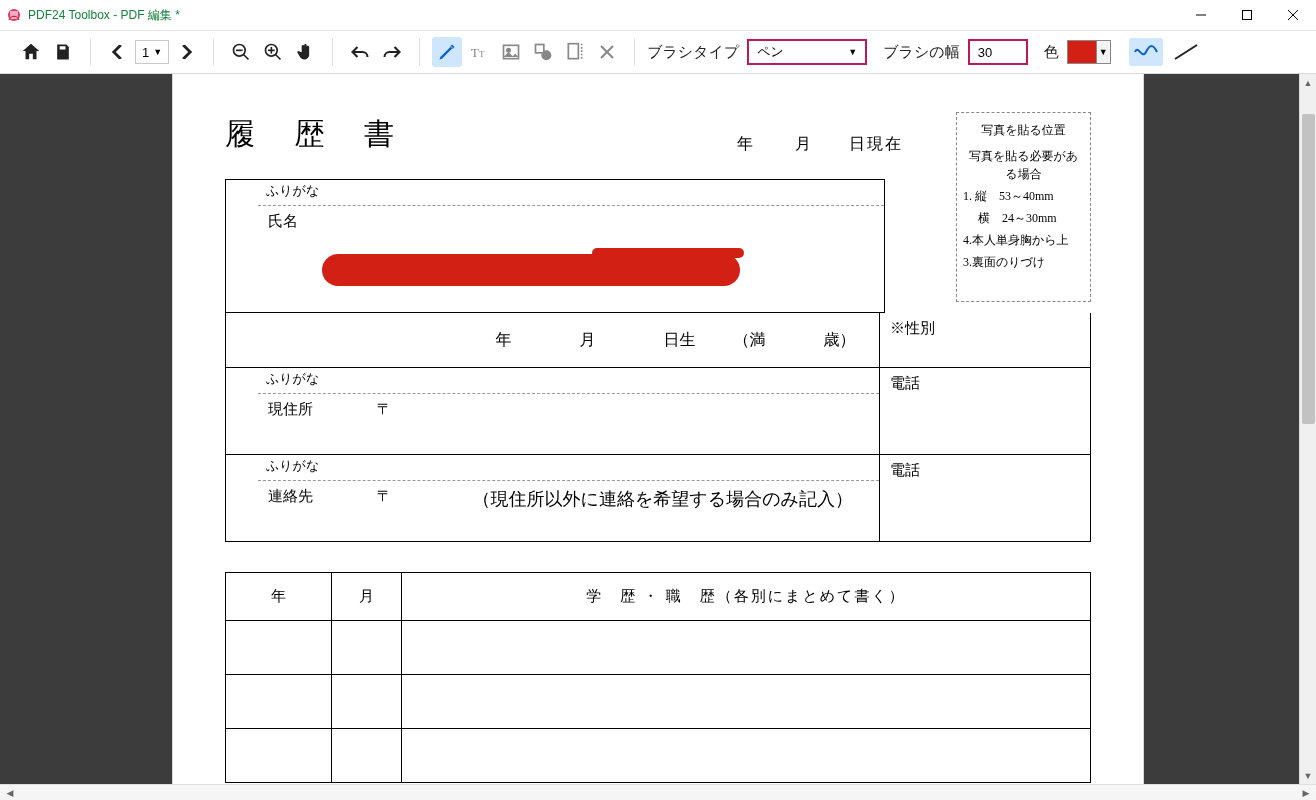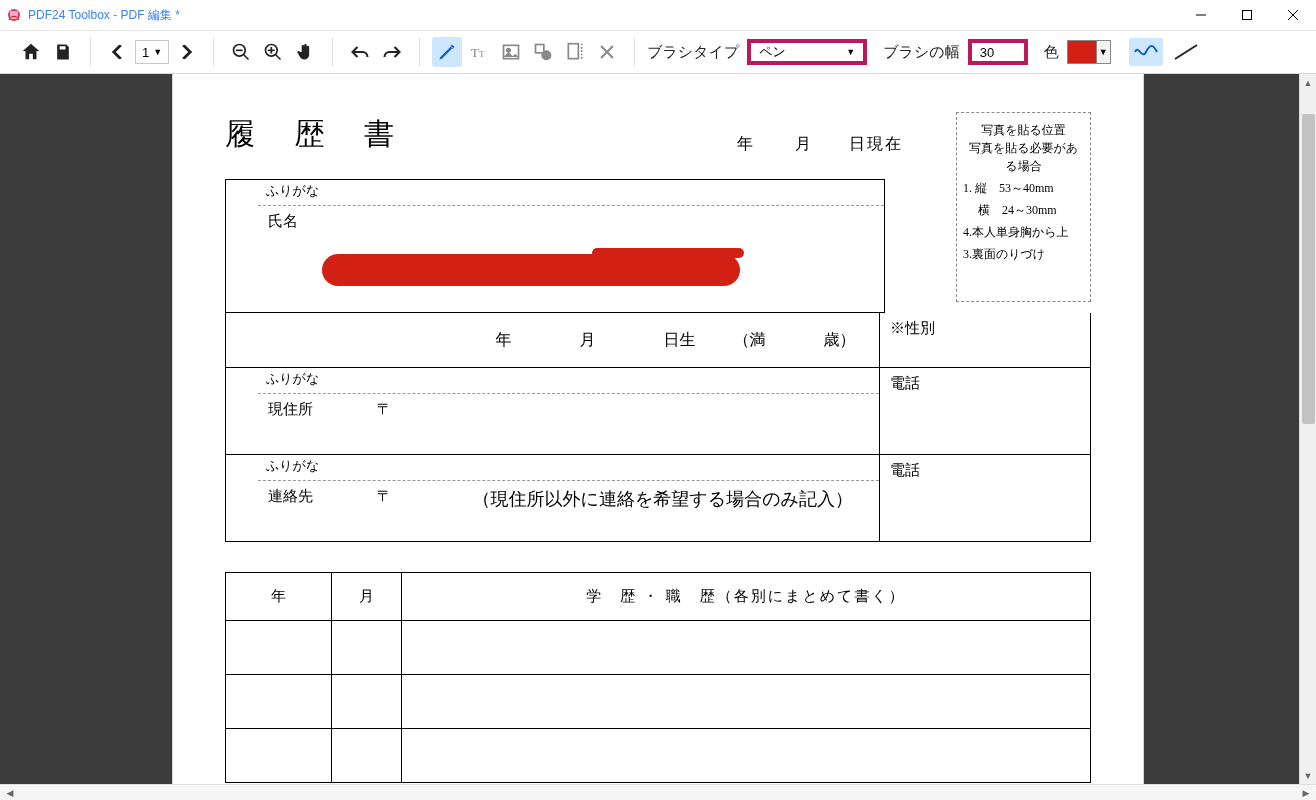--- a/index.html
+++ b/index.html
@@ -1,33 +1,33 @@
 <!DOCTYPE html>
 <html><head>
 <meta charset="utf-8">
 <style>
   * { box-sizing: border-box; }
   html, body { margin: 0; padding: 0; width: 1316px; height: 800px; font-family: "Segoe UI", Meiryo, sans-serif; overflow: hidden; background: #fff; }
 
   
-  .titlebar { height: 30px; display: flex; align-items: center; justify-content: space-between; padding: 0 0 0 6px; font-size: 12px; color: #3b82f6; }
+  .titlebar { height: 30px; display: flex; align-items: center; justify-content: space-between; padding: 0 0 0 6px; font-size: 12px; color: #15803d; }
   .titlebar-left { display: flex; align-items: center; gap: 6px; }
   .app-icon { width: 16px; height: 16px; display: inline-flex; align-items: center; justify-content: center; }
   .win-btns { display: flex; }
   .win-btn { width: 46px; height: 30px; display: flex; align-items: center; justify-content: center; color: #222; cursor: default; }
 
   
   .toolbar { height: 44px; border-top: 1px solid #e6e6e6; border-bottom: 1px solid #d9d9d9; display: flex; align-items: center; padding: 0 8px; gap: 0; }
   .tseg { display: flex; align-items: center; gap: 2px; padding: 0 8px; height: 100%; }
   .tsep { width: 1px; height: 28px; background: #e0e0e0; margin: 0 4px; }
   .tbtn { width: 30px; height: 30px; display: flex; align-items: center; justify-content: center; color: #444; border-radius: 3px; }
   .tbtn.selected { background: #cfe6ff; }
   .pagebox { display:flex; align-items:center; border:1px solid #c9c9c9; height:24px; padding:0 6px; font-size:13px; gap:4px; background:#fff; }
   .toolbar-label { font-size: 15px; color:#222; margin-right:6px; white-space:nowrap; }
-  .select, .numfield { height:26px; border:4px solid #be185d; background:#fff; font-size:13px; display:flex; align-items:center; padding:0 8px; }
+  .select, .numfield { height:26px; border:2px solid #be185d; background:#fff; font-size:13px; display:flex; align-items:center; padding:0 8px; }
   .select { min-width:120px; justify-content:space-between; gap:8px; }
   .numfield { width:60px; }
   .colorbox { width:44px; height:24px; border:1px solid #888; display:flex; }
   .colorbox .swatch { flex:1; }
   .colorbox .drop { width:14px; border-left:1px solid #888; display:flex; align-items:center; justify-content:center; background:#f3f3f3; font-size:9px;}
   .linetoggle { display:flex; border:0; gap:6px; margin-left:10px; }
   .linetoggle .tbtn { width:34px; height:28px;}
   .linetoggle .tbtn.selected { background:#cfe6ff; }
 
   
@@ -257,21 +257,21 @@
 
     <div class="doc-title">履&nbsp;歴&nbsp;書</div>
 
     <div class="date-line">
       <span>年</span>
       <span>月</span>
       <span style="width:auto;margin-left:30px">日現在</span>
     </div>
 
     <div class="photo-box">
-      <div style="">写真を貼る位置</div>
+      <div style="margin-bottom:8px">写真を貼る位置</div>
       <div>写真を貼る必要がある場合</div>
       <div class="line">1. 縦　53～40mm</div>
       <div class="line">　 横　24～30mm</div>
       <div class="line">4.本人単身胸から上</div>
       <div class="line">3.裏面のりづけ</div>
     </div>
 
     <div class="main-grid">
 
       <div style="width:660px">

